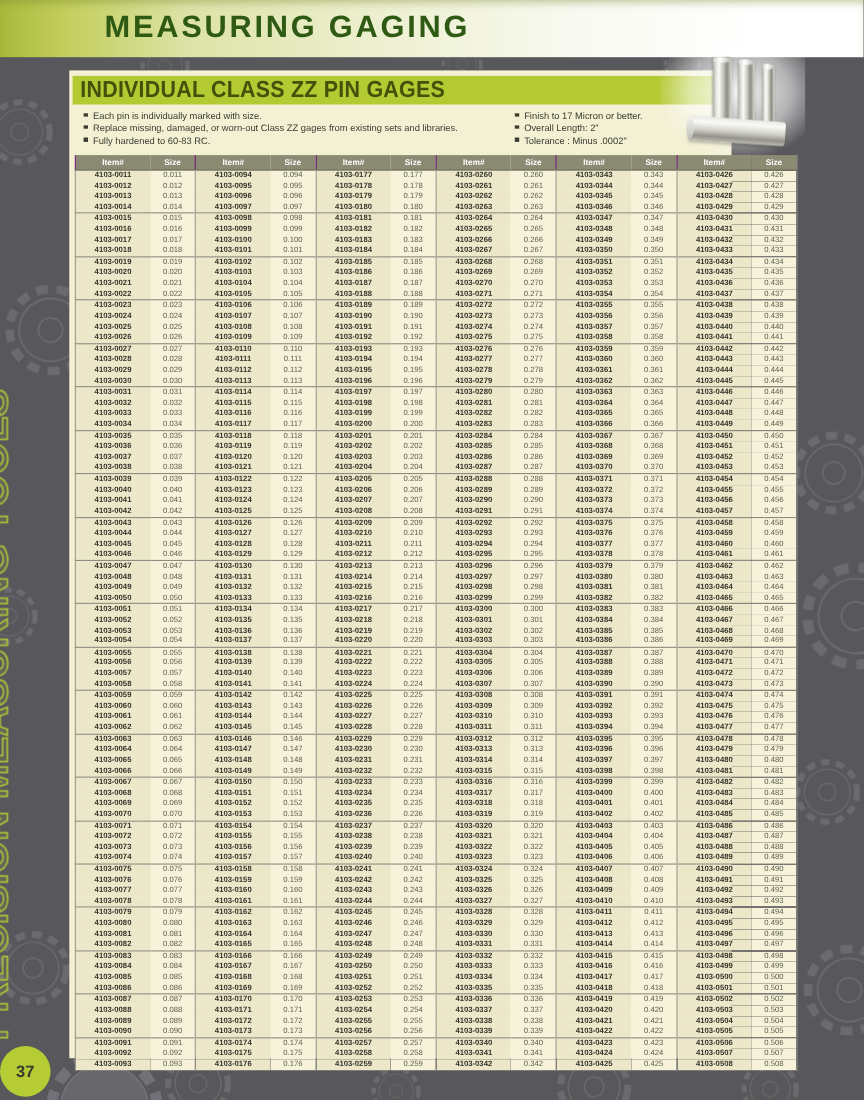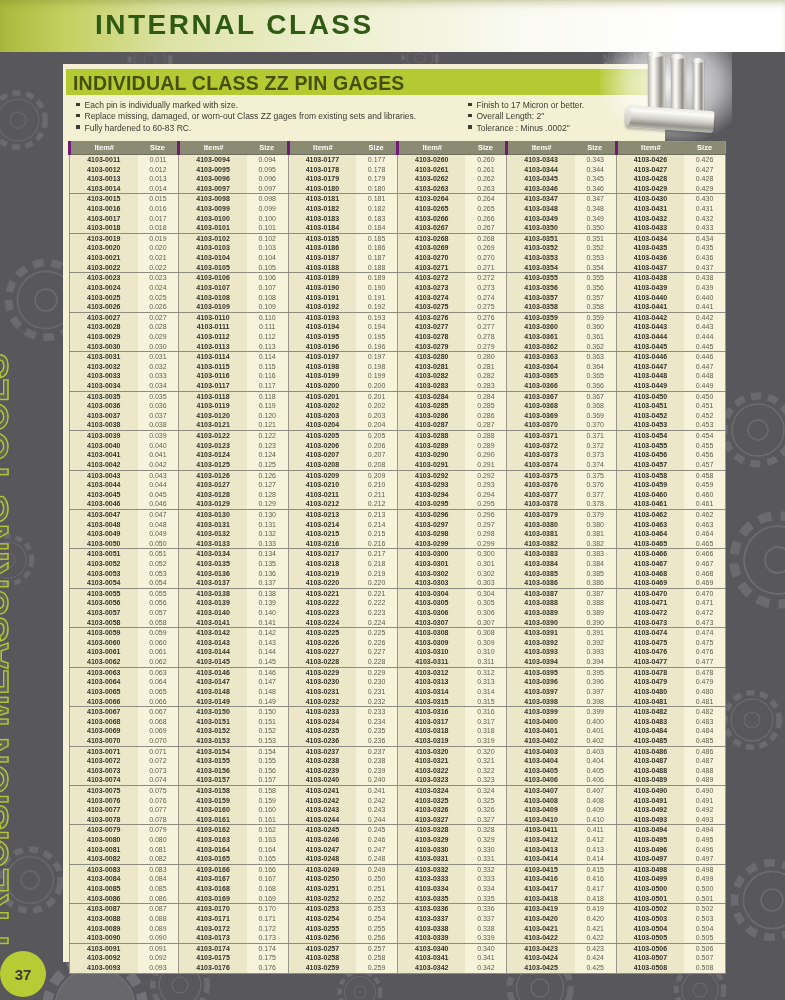--- a/index.html
+++ b/index.html
@@ -52,21 +52,21 @@
   .pin-h::before{content:"";position:absolute;left:-2px;top:1px;width:7px;height:20px;border-radius:50%;
     background:linear-gradient(180deg,#f2f2ee,#c2c1b9);}
 
   
   .table-wrap{position:absolute;left:5px;top:77px;width:656px;}
   table{border-collapse:collapse;table-layout:fixed;width:656px;border-right:1px solid #9a988c;border-bottom:1px solid #8e8c80;}
   th{background:#8b8b73;color:#ffffff;font-size:7.5px;font-weight:bold;height:13px;padding:0;text-align:center;border-bottom:1px solid #6f6f5e;}
   td{height:9.62px;line-height:9.6px;font-size:7px;padding:0;text-align:center;white-space:nowrap;overflow:hidden;}
   td.item-cell{background:#ebe7c8;font-weight:bold;color:#33332a;border-left:1px solid #9a988c;}
   td.size-cell{background:#f6f3da;color:#5d5d4c;}
-  th.item-h{border-left:3px solid #701a75;text-align:center;}
+  th.item-h{border-left:1px solid #701a75;text-align:center;}
   tr.group-end td{border-bottom:1px solid #8e8c80;}
 
   
   .vtext{position:absolute;left:14px;top:908px;height:38px;line-height:38px;z-index:2;white-space:nowrap;
     transform-origin:0 100%;transform:rotate(-90deg);
     font-size:38px;font-weight:bold;letter-spacing:0px;
     color:rgba(178,202,54,0.12);-webkit-text-stroke:1.4px #b0c636;}
 
   
   .badge{position:absolute;left:0px;top:951px;width:46px;height:46px;border-radius:50%;background:#b5cc34;z-index:3;
@@ -103,21 +103,21 @@
       <use href="#gearo" transform="translate(540,988) scale(0.9) rotate(12)"></use>
       <use href="#gearo" transform="translate(700,990) scale(0.7)"></use>
     </g>
     <g stroke="#77767c" opacity="0.85">
       <circle cx="95" cy="1008" r="40" fill="#6b6a70" stroke-width="1.5"></circle>
       <circle cx="95" cy="1008" r="48" fill="none" stroke-width="10" stroke-dasharray="13 9"></circle>
     </g>
   </svg>
 
   <div class="topbar">
-    <div class="main-title">INTERNAL CLASS</div>
+    <div class="main-title">MEASURING GAGING</div>
   </div>
 
   <div class="panel">
     <div class="section-bar">
       <span class="section-title">INDIVIDUAL CLASS ZZ PIN GAGES</span>
     </div>
 
     <ul class="bullets left">
       <li>Each pin is individually marked with size.</li>
       <li>Replace missing, damaged, or worn-out Class ZZ gages from existing sets and libraries.</li>

